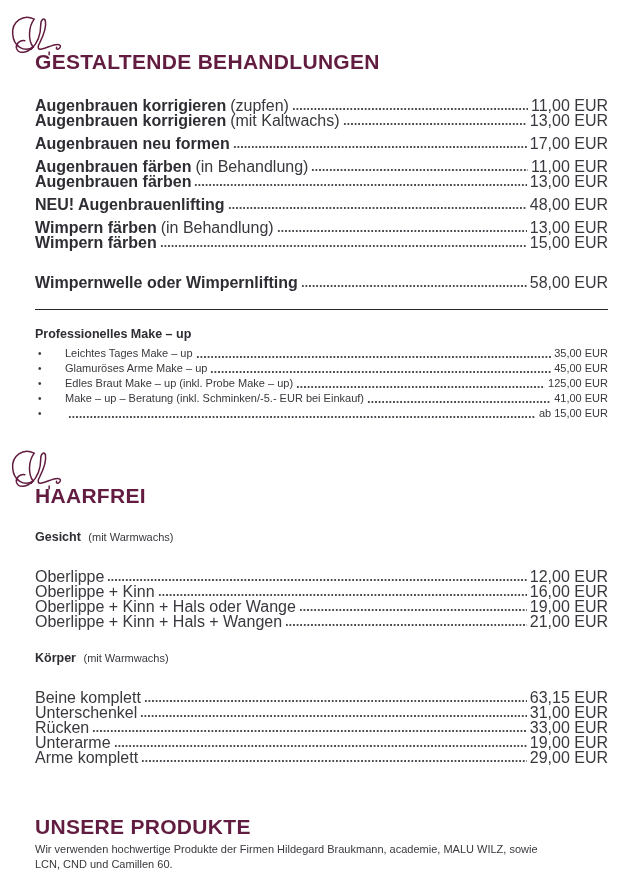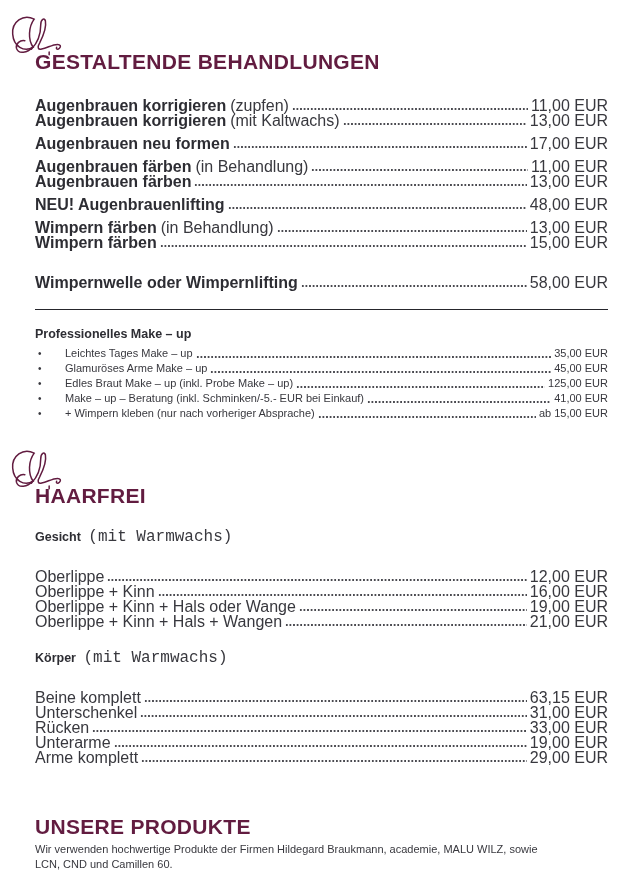--- a/index.html
+++ b/index.html
@@ -38,21 +38,21 @@
     background-image:radial-gradient(circle,var(--dot) .8px,transparent .95px);
     background-size:3.6px 3.6px;background-repeat:repeat-x;
     background-position:0 calc(100% - 2px);
   }
   .price{white-space:nowrap;}
 
   .divider{border:none;border-top:1.6px solid var(--rule);margin:19px 0 16px 0;}
 
   .subhead{font-size:12.5px;line-height:17px;white-space:nowrap;}
   .sh-label{font-weight:bold;color:#2d2d33;}
-  .sh-note{font-size:16px;margin-left:4px;font-family:Liberation Mono, monospace;}
+  .sh-note{font-size:11px;margin-left:4px;}
 
   .bullet-rows{margin-top:3px;}
   .brow{display:flex;align-items:flex-end;font-size:11px;line-height:15px;white-space:nowrap;}
   .bullet{width:30px;padding-left:3px;font-size:10px;}
 
   .sect2{margin-top:27px;}
   .sect2 .subhead{margin-top:21px;}
   .sect2 .rows{margin-top:23px;}
   .sect2 .rows.rows-tight{}
 
@@ -172,21 +172,20 @@
 
         <div class="brow">
           <span class="bullet">•</span>
           <span>Make – up – Beratung (inkl. Schminken/-5.- EUR bei Einkauf)</span>
           <span class="dots"></span>
           <span class="price">41,00 EUR</span>
         </div>
 
         <div class="brow">
           <span class="bullet">•</span>
-          <span>+ Wimpern kleben (nur nach vorheriger Absprache)</span>
           <span class="dots"></span>
           <span class="price">ab 15,00 EUR</span>
         </div>
       </div>
   </div>
 
   <div class="sect2">
     <svg class="butterfly" viewBox="0 0 62 46" aria-hidden="true">
       <path d="M28,5 C16,-1 4,8 5,21 C6,34 17,41 27,35 C21,27 22,13 28,5 Z"></path>
       <path d="M26,35 C21,41 11,43 9,36 C8,31 13,27 18,28"></path>

